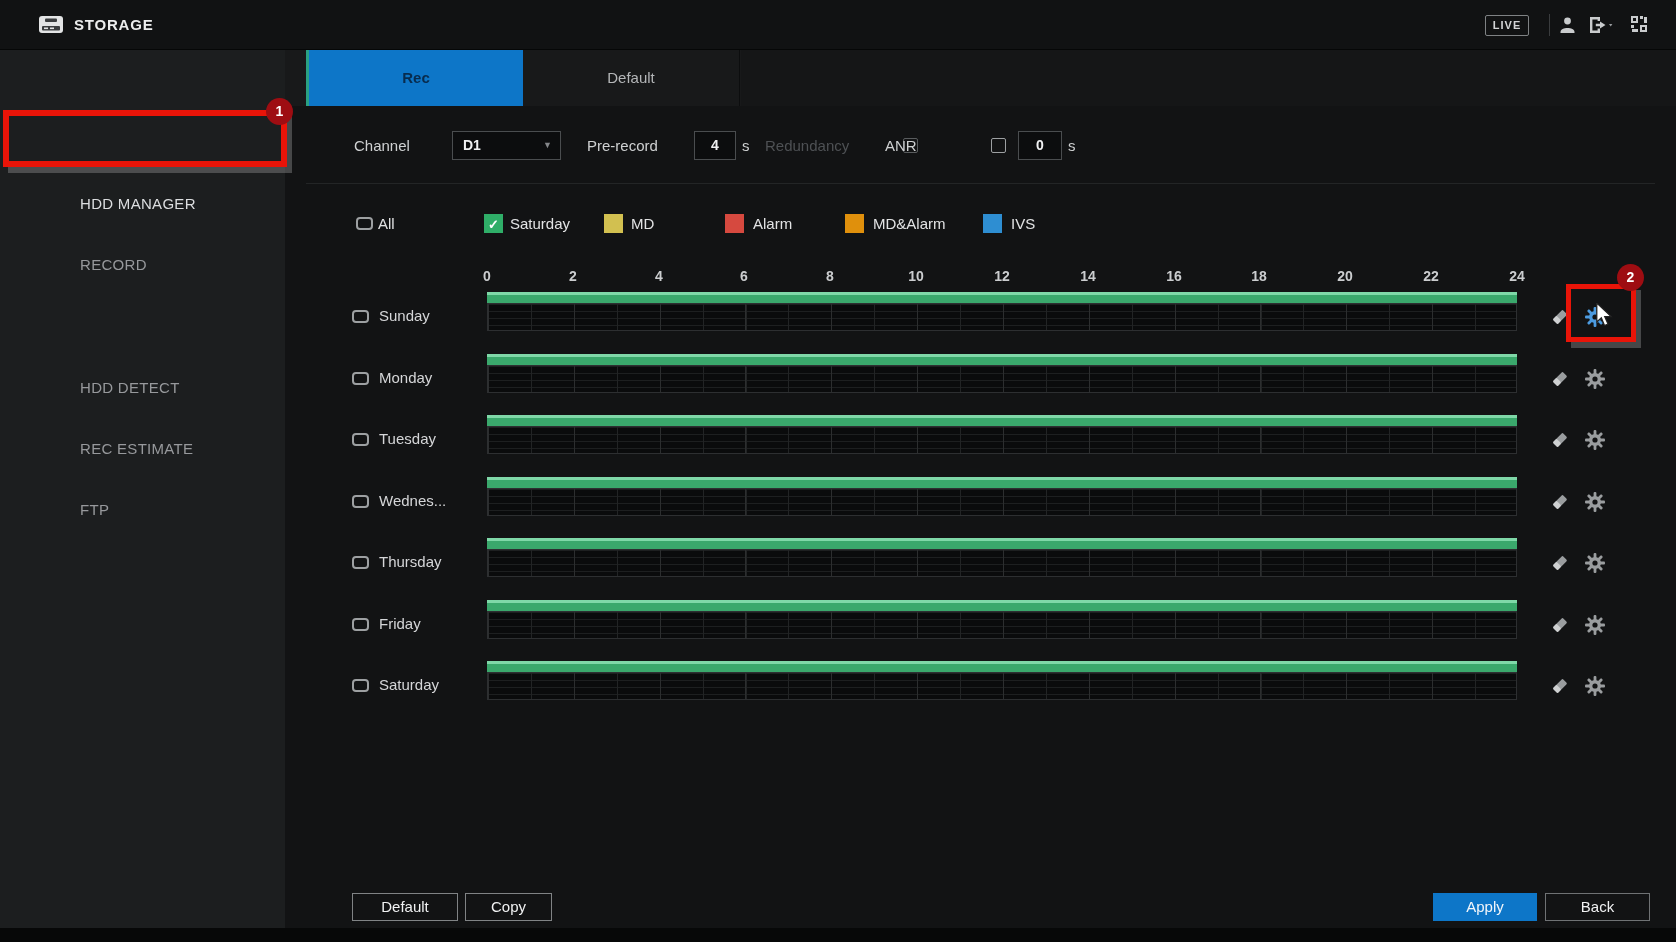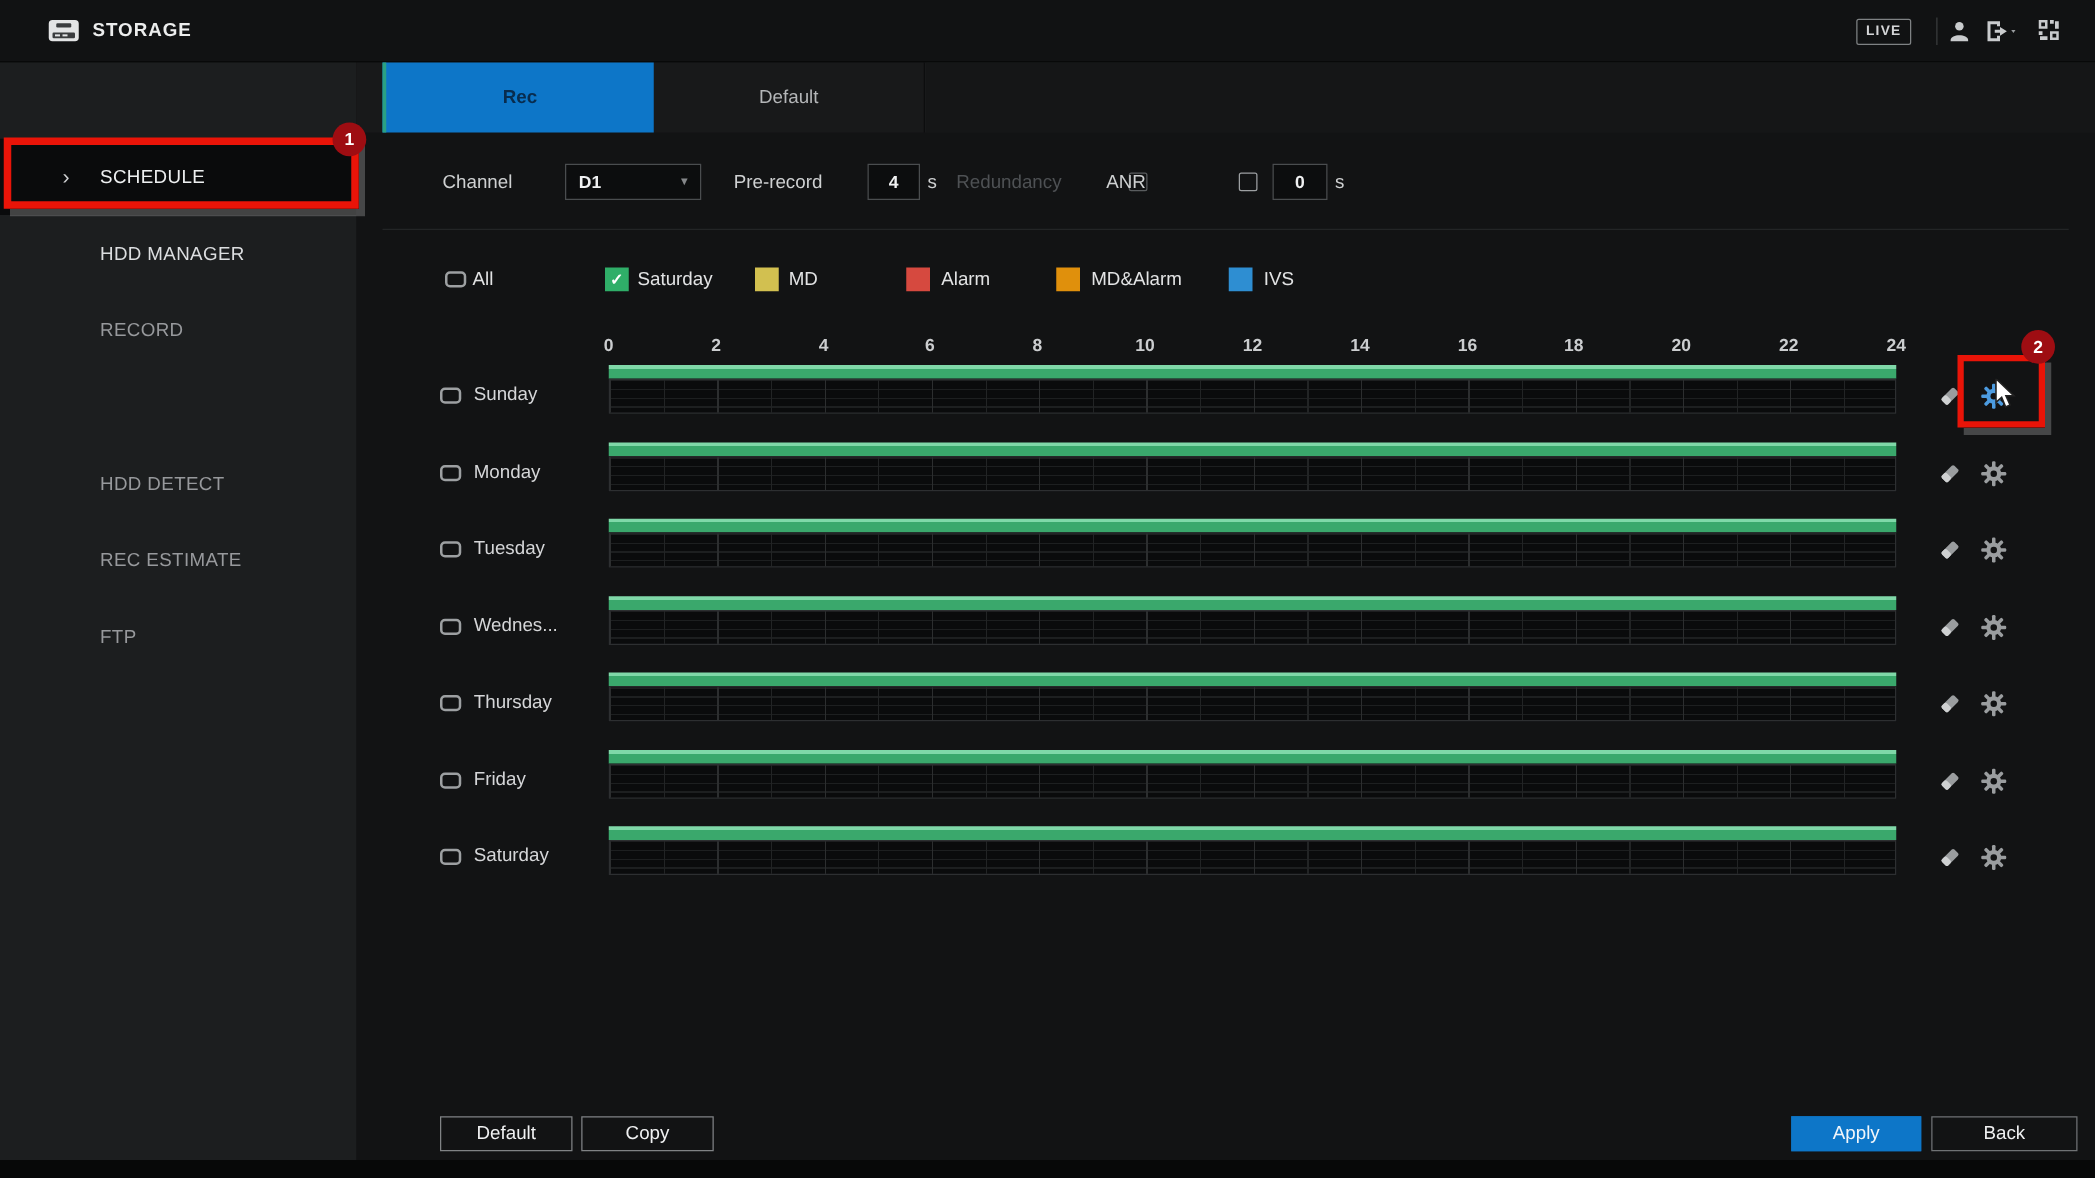--- a/index.html
+++ b/index.html
@@ -60,23 +60,23 @@
   .day-grid { position:absolute; left:0; top:11px; width:100%; height:28px; background-color:#0a0b0c; border:1px solid #2d2f31;
     background-image:
       repeating-linear-gradient(to right, #2c2e2f 0 1px, transparent 1px 85.833px),
       repeating-linear-gradient(to right, #222425 0 1px, transparent 1px 42.917px),
       repeating-linear-gradient(to bottom, #1d1f20 0 1px, transparent 1px 7px); }
   .row-icon { position:absolute; cursor:pointer; }
 
   
   .btn { position:absolute; top:893px; height:28px; line-height:26px; text-align:center; font-size:15px; color:#f0f1f2; border:1px solid #808385; background:transparent; cursor:pointer; }
   #btn-default { left:352px; width:106px; }
-  #btn-copy { left:465px; width:106px; }
+  #btn-copy { left:465px; width:87px; }
   #btn-apply { left:1433px; width:104px; background:#0d76c8; border:1px solid #0d76c8; color:#f2f6fa; }
-  #btn-back { left:1545px; width:117px; border:1px solid #6f7274; }
+  #btn-back { left:1545px; width:105px; border:1px solid #6f7274; }
   #bottom-strip { position:absolute; left:0; top:928px; width:1676px; height:14px; background:#070808; }
 
   
   .anno-box { position:absolute; border:6px solid #e91408; box-shadow:5px 6px 0 rgba(135,135,135,.45); z-index:50; }
   #anno-box-1 { left:3px; top:110px; width:284px; height:57px; }
   #anno-box-2 { left:1566px; top:284px; width:70px; height:58px; border-width:5px; }
   .anno-badge { position:absolute; width:27px; height:27px; border-radius:50%; background:#9e0d12; color:#fff; font-size:14px; font-weight:bold; text-align:center; line-height:27px; z-index:51; }
   #anno-badge-1 { left:266px; top:98px; }
   #anno-badge-2 { left:1617px; top:264px; }
   #cursor-overlay { position:absolute; left:1594px; top:303px; z-index:52; }
@@ -120,21 +120,20 @@
           <rect x="14" y="2" width="3" height="6"></rect>
         <rect x="1" y="10" width="3" height="3"></rect>
           <rect x="2" y="14" width="6" height="3"></rect>
         <rect x="10" y="10" width="7" height="7"></rect>
           <rect x="12" y="12" width="3" height="3" fill="#111213"></rect>
       </svg>
     </span>
   </div>
 
   <div id="sidebar">
-      <div class="nav-item selected" style="top:61px"><span class="chevron"></span><span class="nav-label">SCHEDULE</span></div>
       <div class="nav-item bright" style="top:123px"><span class="nav-label">HDD MANAGER</span></div>
       <div class="nav-item" style="top:184px"><span class="nav-label">RECORD</span></div>
       <div class="nav-item" style="top:307px"><span class="nav-label">HDD DETECT</span></div>
       <div class="nav-item" style="top:368px"><span class="nav-label">REC ESTIMATE</span></div>
       <div class="nav-item" style="top:429px"><span class="nav-label">FTP</span></div>
     </div>
 
   <div id="tabstrip">
     <div id="tabstrip-rest"></div>
     <div class="tab" id="tab-rec">Rec</div>

